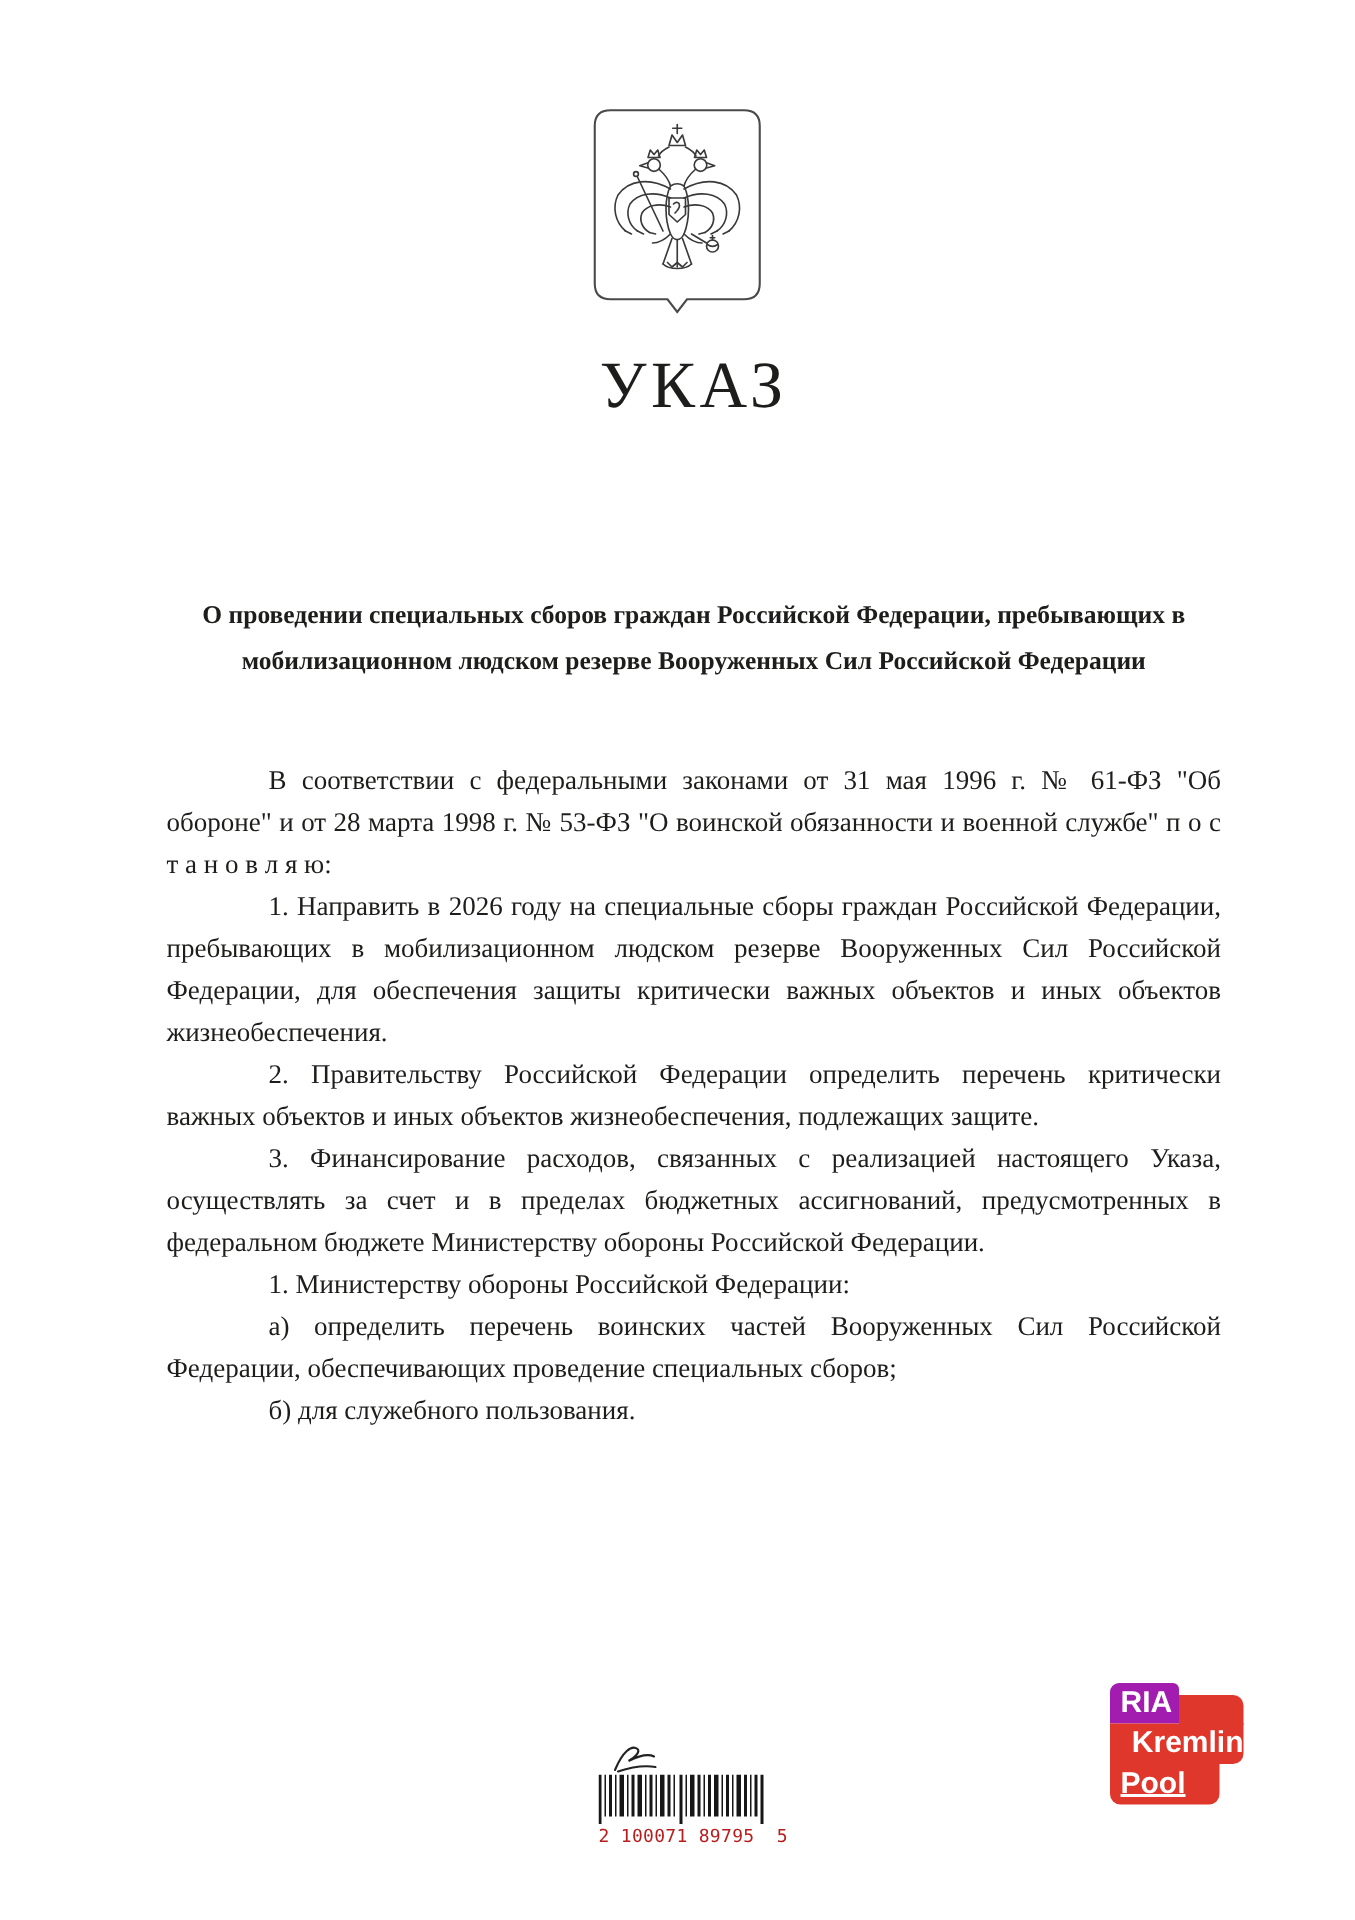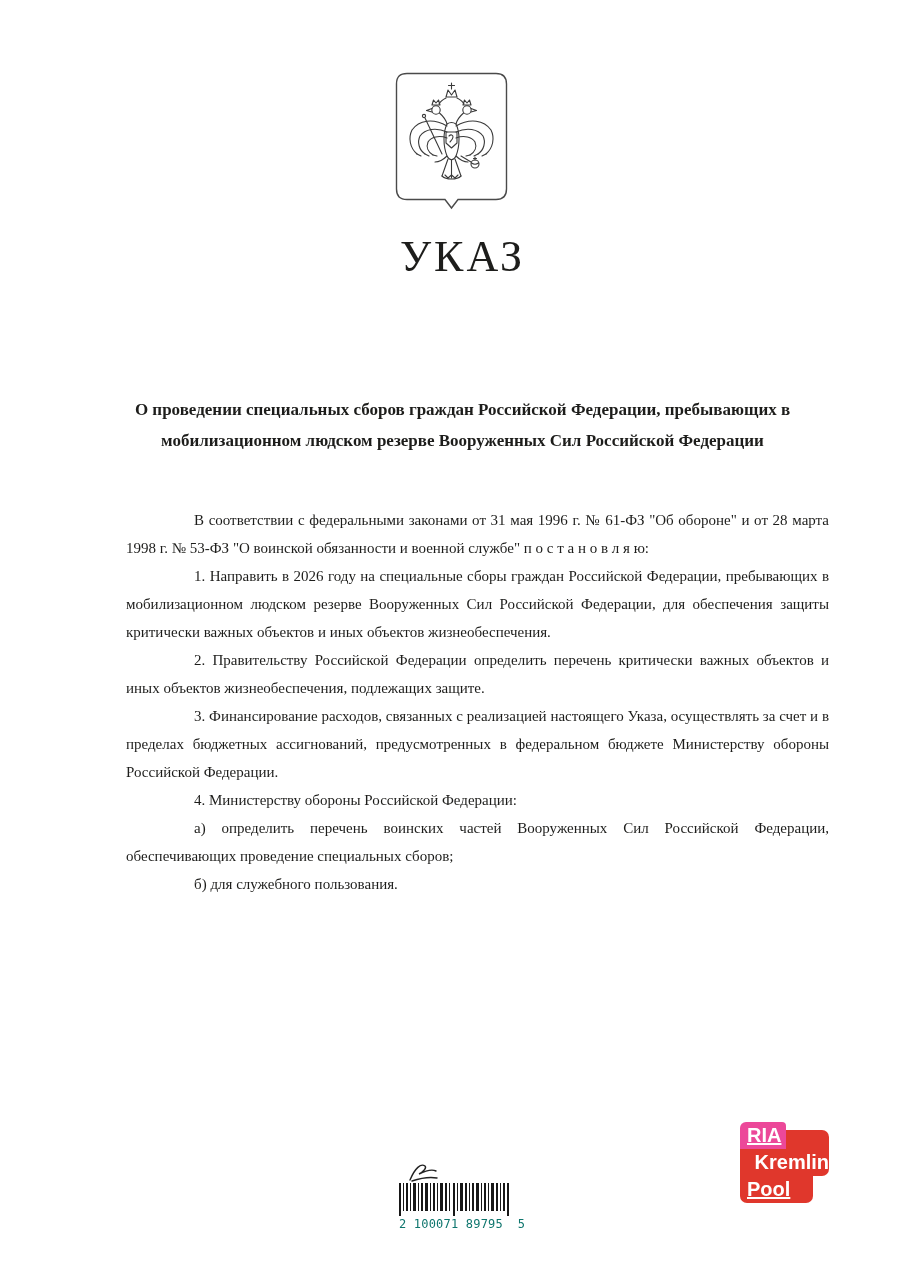--- a/index.html
+++ b/index.html
@@ -28,33 +28,33 @@
     text-align: center; font-size: 28px; line-height: 1.2;
     letter-spacing: 1px; word-spacing: 8px;
   }
   .subject {
     position: absolute; left: 131px; top: 394px; width: 663px;
     text-align: center; font-weight: 700; font-size: 17px; line-height: 31px;
   }
 
   
   .body-text {
-    position: absolute; left: 126px; top: 506px; width: 703px;
-    font-size: 15px; line-height: 28px;
+    position: absolute; left: 111px; top: 506px; width: 703px;
+    font-size: 18px; line-height: 28px;
     text-align: justify;
   }
   .body-text p { margin: 0; text-indent: 68px; }
 
   
   .barcode-block { position: absolute; left: 399px; top: 1160px; width: 130px; }
   .squiggle { display: block; margin-left: 7px; }
   .bars { display: block; margin-top: -1px; }
   .barcode-digits {
     font-family: "DejaVu Sans Mono", monospace;
-    font-size: 12px; color: #0f766e; margin-top: 0px;
+    font-size: 12px; color: #b91c1c; margin-top: 0px;
     white-space: pre; letter-spacing: 0.2px;
   }
 
   
   .badge { position: absolute; left: 740px; top: 1122px; width: 92px;
     font-family: "Liberation Sans", sans-serif; }
   .badge-row {
     color: #ffffff; font-weight: 700; font-size: 20px; line-height: 27px;
     height: 27px; padding-left: 7px; box-sizing: border-box;
   }
@@ -126,21 +126,21 @@
   </div>
 
   <div class="title-main">УКАЗ</div>
   <div class="subject">О проведении специальных сборов граждан Российской Федерации, пребывающих в мобилизационном людском резерве Вооруженных Сил Российской Федерации</div>
 
   <div class="body-text">
     <p>В соответствии с федеральными законами от 31 мая 1996 г. № 61-ФЗ "Об обороне" и от 28 марта 1998 г. № 53-ФЗ "О воинской обязанности и военной службе" п о с т а н о в л я ю:</p>
     <p>1. Направить в 2026 году на специальные сборы граждан Российской Федерации, пребывающих в мобилизационном людском резерве Вооруженных Сил Российской Федерации, для обеспечения защиты критически важных объектов и иных объектов жизнеобеспечения.</p>
     <p>2. Правительству Российской Федерации определить перечень критически важных объектов и иных объектов жизнеобеспечения, подлежащих защите.</p>
     <p>3. Финансирование расходов, связанных с реализацией настоящего Указа, осуществлять за счет и в пределах бюджетных ассигнований, предусмотренных в федеральном бюджете Министерству обороны Российской Федерации.</p>
-    <p>4. Министерству обороны Российской Федерации:</p>
+    <p>1. Министерству обороны Российской Федерации:</p>
     <p>а) определить перечень воинских частей Вооруженных Сил Российской Федерации, обеспечивающих проведение специальных сборов;</p>
     <p>б) для служебного пользования.</p>
   </div>
 
   <div class="barcode-block">
     <svg class="squiggle" width="36" height="24" viewBox="0 0 36 24" xmlns="http://www.w3.org/2000/svg">
       <path d="M4,20 C9,8 15,3 19,6 C21,8 17,12 13,14 C19,11 26,9 30,11 M6,21 C15,18 25,17 31,18" fill="none" stroke="#222" stroke-width="1.4" stroke-linecap="round"></path>
     </svg>
     <svg class="bars" width="112" height="34" viewBox="0 0 112 34" xmlns="http://www.w3.org/2000/svg">
       <g fill="#171717">
@@ -172,20 +172,20 @@
           <rect x="97" y="0" width="2" height="28"></rect>
         <rect x="101" y="0" width="1" height="28"></rect>
           <rect x="104" y="0" width="2" height="28"></rect>
         <rect x="108" y="0" width="2" height="33"></rect>
       </g>
     </svg>
     <div class="barcode-digits">2 100071 89795  5</div>
   </div>
 
   <div class="badge">
-    <div class="badge-row r1" style="background: #ec4899; text-decoration: underline;">RIA</div>
+    <div class="badge-row r1" style="background: #a21caf;">RIA</div>
     <div class="badge-row r2" style="background: rgb(224, 55, 44);">
       <div class="badge-chunk" style="background: rgb(224, 55, 44);"></div><span>Kremlin</span>
     </div>
     <div class="badge-row r3" style="background: rgb(224, 55, 44);">Pool</div>
   </div>
 
 </div>
 
 </body></html>

